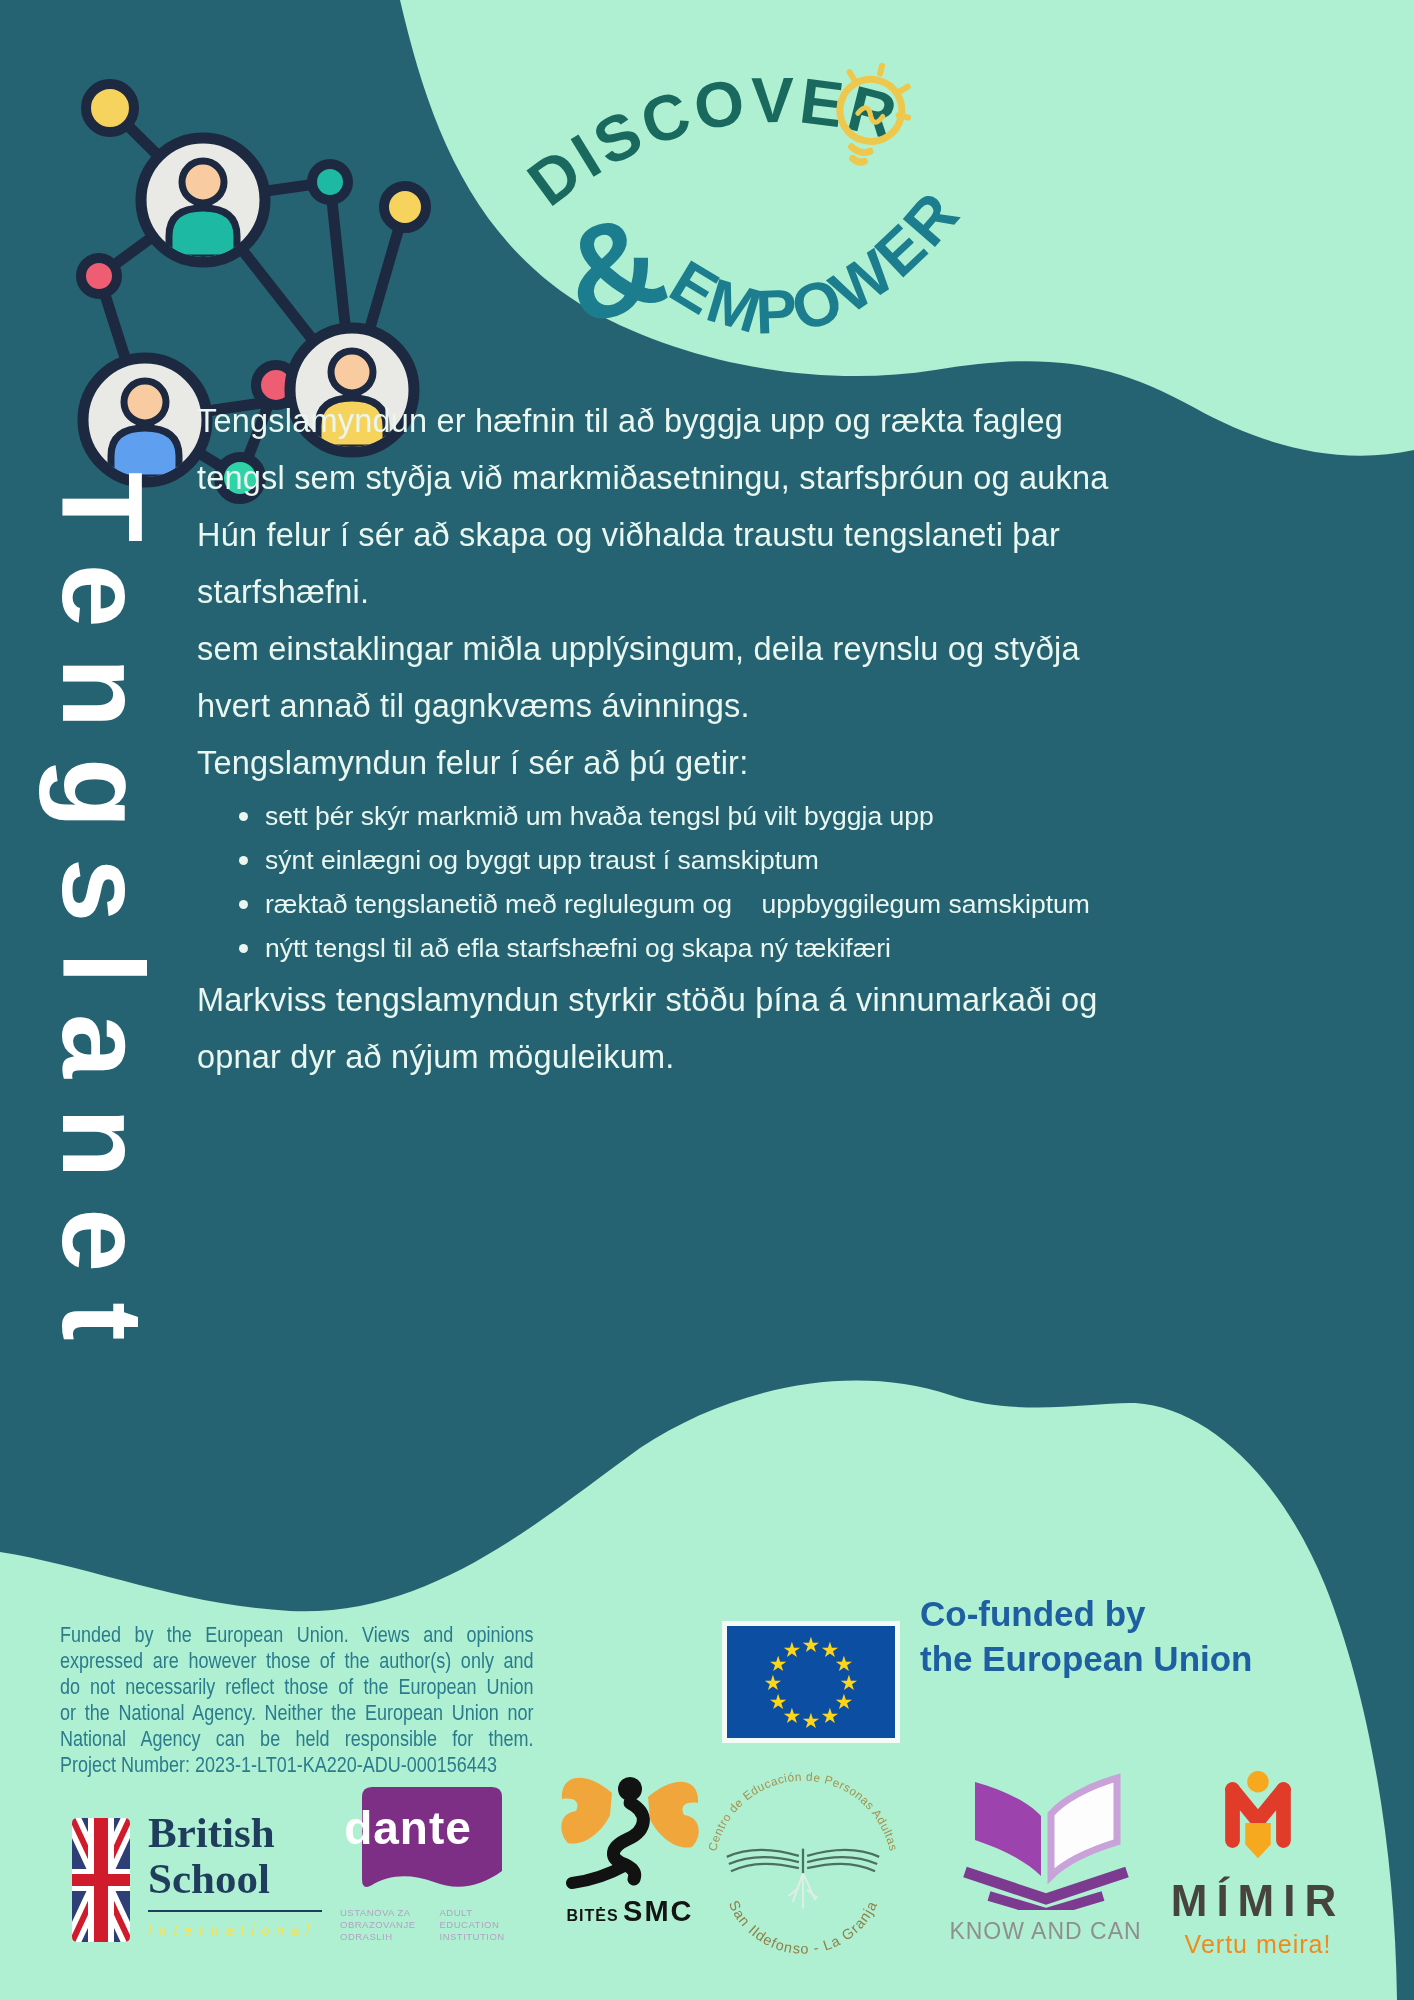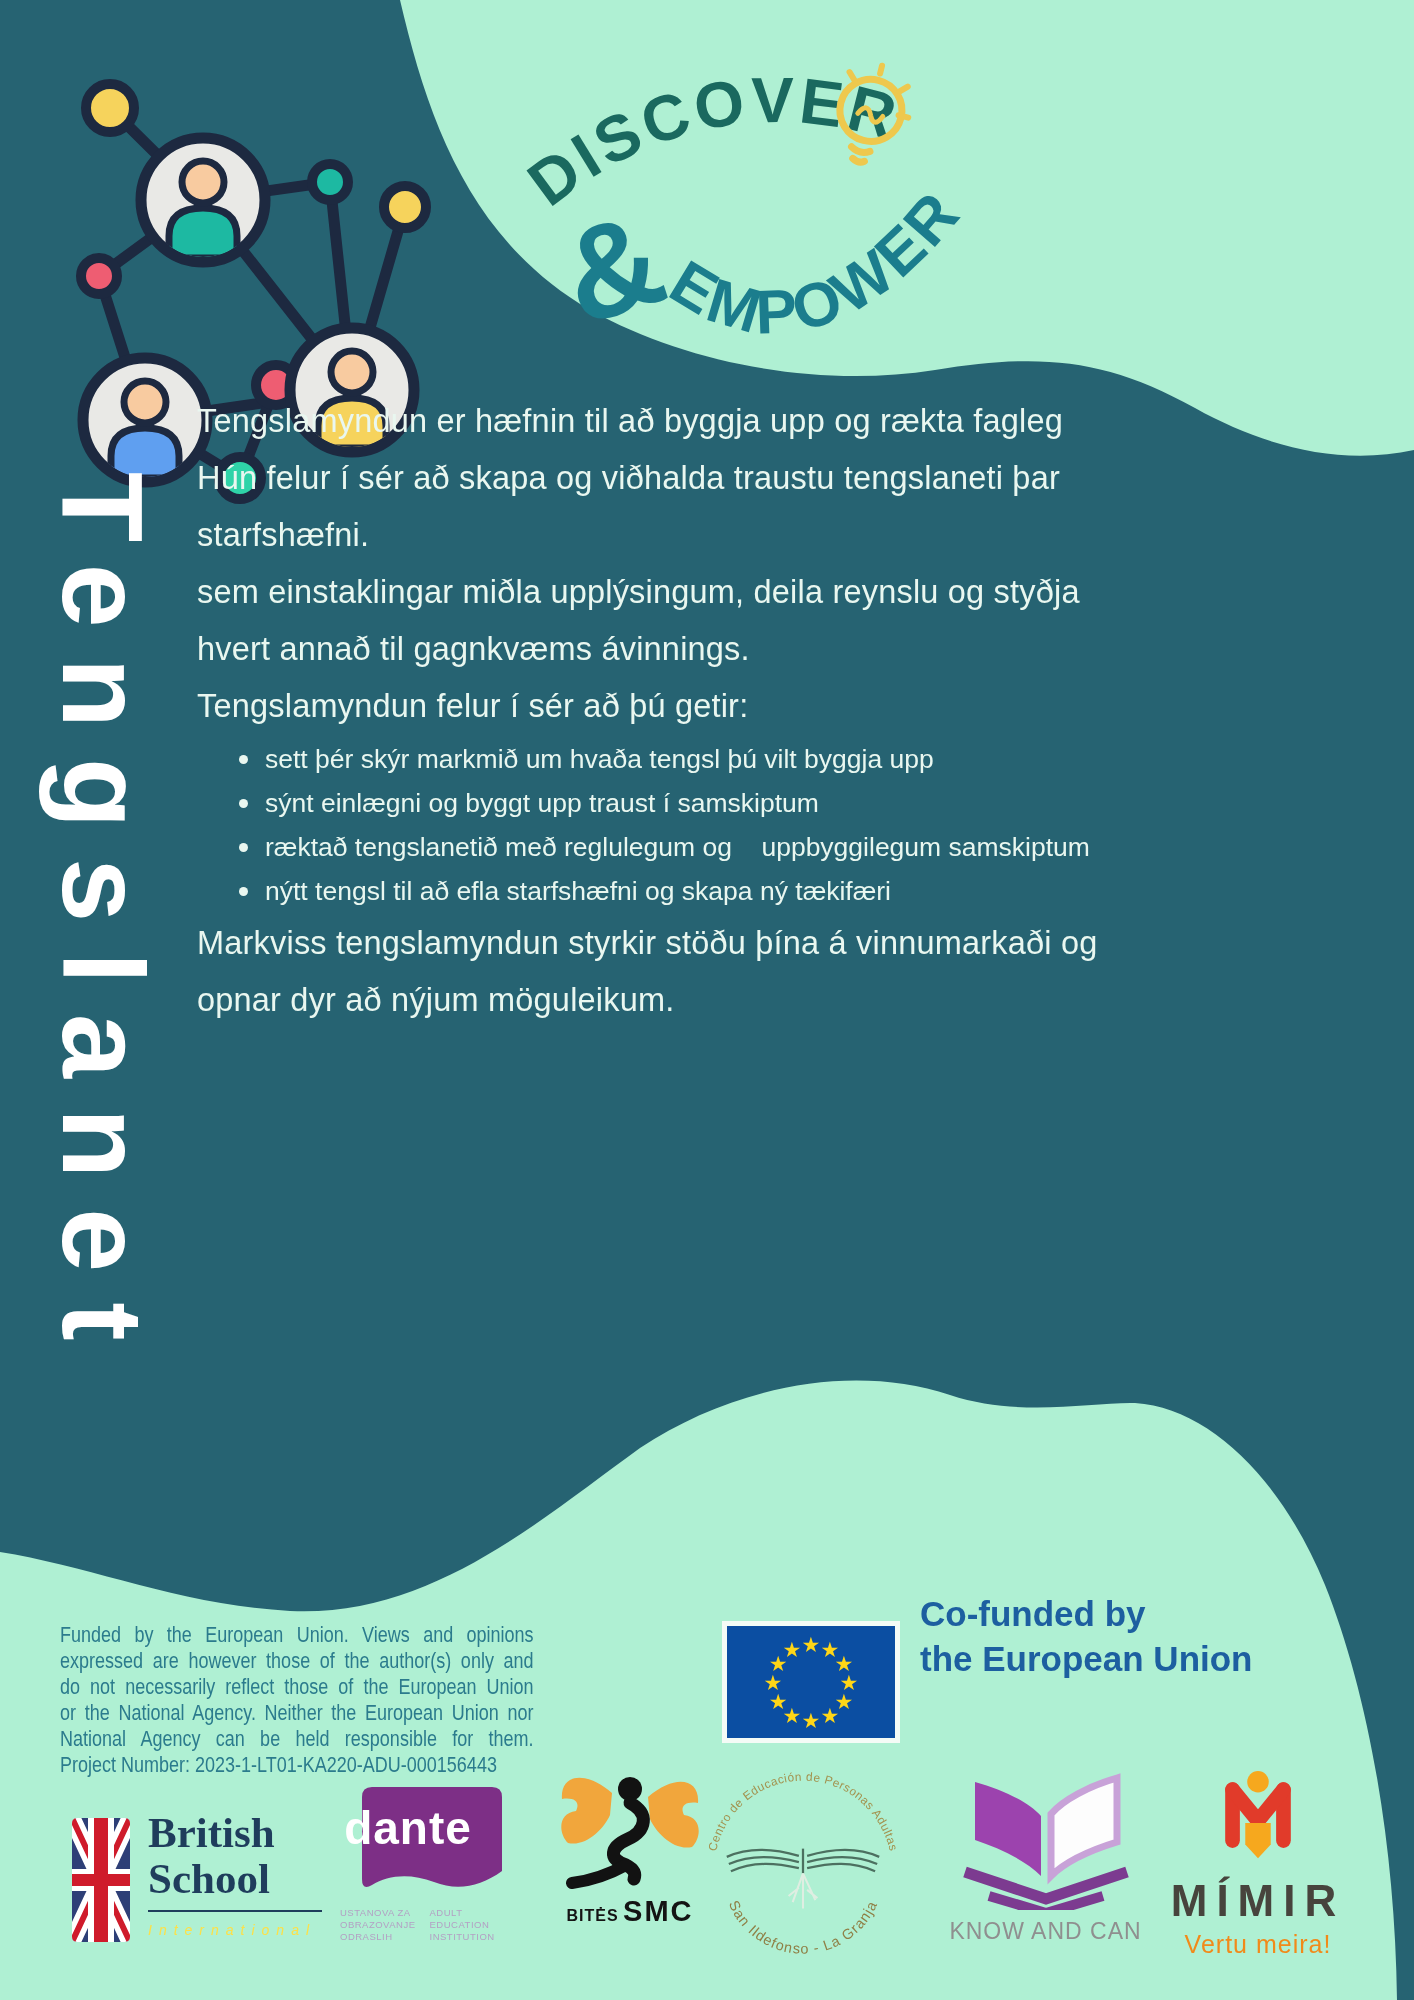--- a/index.html
+++ b/index.html
@@ -63,21 +63,21 @@
   .bs .bs-text{position:absolute;left:76px;top:0;}
   .bs .bs-name{font-family:"Liberation Serif",serif;font-weight:bold;font-size:43px;line-height:46px;color:#1f3d5c;}
   .bs .bs-rule{width:174px;height:2px;background:#1f3d5c;margin:8px 0 10px 0;}
   .bs .bs-sub{font-size:14px;letter-spacing:7px;color:#fde047;white-space:nowrap;font-style:italic;}
 
   .dante{left:338px;top:1787px;width:150px;padding-left:24px;}
   .dante .dante-word{
     position:absolute;left:0;top:14px;width:140px;text-align:center;
     color:#ffffff;font-size:46px;font-weight:bold;letter-spacing:1px;
   }
-  .dante .dante-sub{position:absolute;top:120px;left:2px;display:flex;gap:14px;
+  .dante .dante-sub{position:absolute;top:120px;left:2px;display:flex;gap:24px;
     font-size:9.5px;line-height:12px;color:#b3a0c4;letter-spacing:.5px;}
 
   .bites{left:545px;top:1763px;width:170px;text-align:center;}
   .bites .bites-name{margin-top:2px;color:#141414;white-space:nowrap;}
   .bites .bites-name .b1{font-size:16px;font-weight:bold;letter-spacing:1px;}
   .bites .bites-name .b2{font-size:29px;font-weight:bold;letter-spacing:2px;}
 
   .si{left:700px;top:1758px;}
 
   .kac{left:948px;top:1772px;width:195px;text-align:center;}
@@ -173,20 +173,21 @@
       <path d="M70,16 L63,23" stroke-width="6"></path>
       <path d="M10,16 L17,23" stroke-width="6"></path>
       <path d="M78,46 L68,46" stroke-width="6"></path>
     </g>
   </svg>
 
   <div class="vertical-title">Tengslanet</div>
 
   <div class="copy">
     <div class="line">Tengslamyndun er hæfnin til að byggja upp og rækta fagleg</div>
+    <div class="line">tengsl sem styðja við markmiðasetningu, starfsþróun og aukna</div>
     <div class="line">Hún felur í sér að skapa og viðhalda traustu tengslaneti þar</div>
     <div class="line">starfshæfni.</div>
     <div class="line">sem einstaklingar miðla upplýsingum, deila reynslu og styðja</div>
     <div class="line">hvert annað til gagnkvæms ávinnings.</div>
     <div class="line">Tengslamyndun felur í sér að þú getir:</div>
     <div class="bullets">
       <div class="bullet-row">sett þér skýr markmið um hvaða tengsl þú vilt byggja upp</div>
       <div class="bullet-row">sýnt einlægni og byggt upp traust í samskiptum</div>
       <div class="bullet-row">ræktað tengslanetið með reglulegum og    uppbyggilegum samskiptum</div>
       <div class="bullet-row">nýtt tengsl til að efla starfshæfni og skapa ný tækifæri</div>

